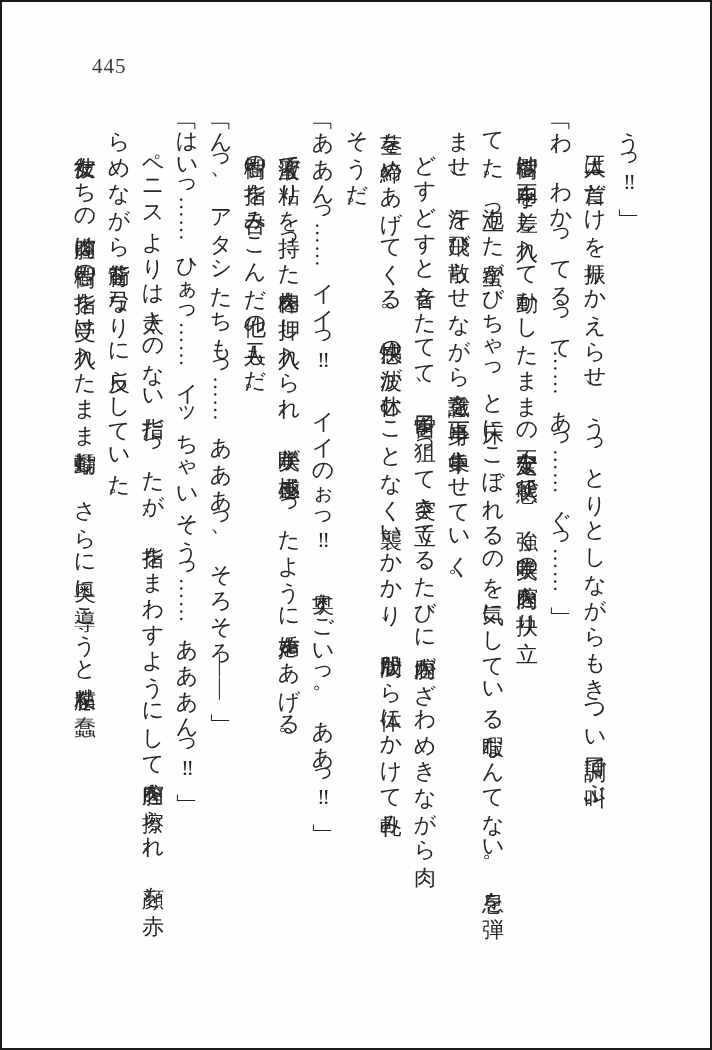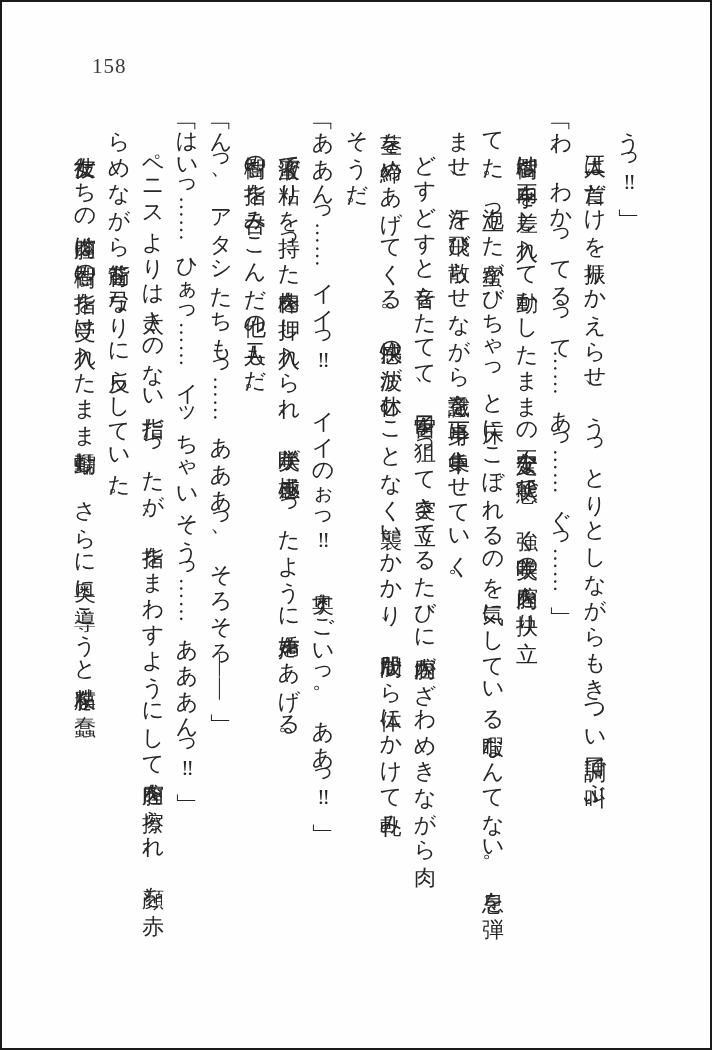--- a/index.html
+++ b/index.html
@@ -43,21 +43,21 @@
     white-space: nowrap;
   }
   .text-block p.indent {
     text-indent: 23px;        
   }
 </style>
 </head>
 <body>
 
 <div class="page">
-  <div class="page-number">158</div>
+  <div class="page-number">445</div>
   <div class="text-block">
       <p>うっ‼」</p>
       <p class="indent">三人は首だけを振りかえらせ、うっとりとしながらもきつい口調で叫ぶ。</p>
       <p>「わ、わかってるって……あっ……ぐっ……」</p>
       <p class="indent">智樹は両手を差し入れて動かしたままの不安定な状態で、強く美咲の膣内を抉り立</p>
       <p>てた。泡立った蜜がびちゃっと床にこぼれるのを気にしている暇なんてない。息を弾</p>
       <p>ませ、汗を飛び散らせながら意識を下半身に集中させていく。</p>
       <p class="indent">どすどすと音をたてて、子宮口を狙って突き立てるたびに膣内がざわめきながら肉</p>
       <p>茎を締めあげてくる。快感の波が休むことなく襲いかかり、股間から体にかけて軋み</p>
       <p>そうだ。</p>

